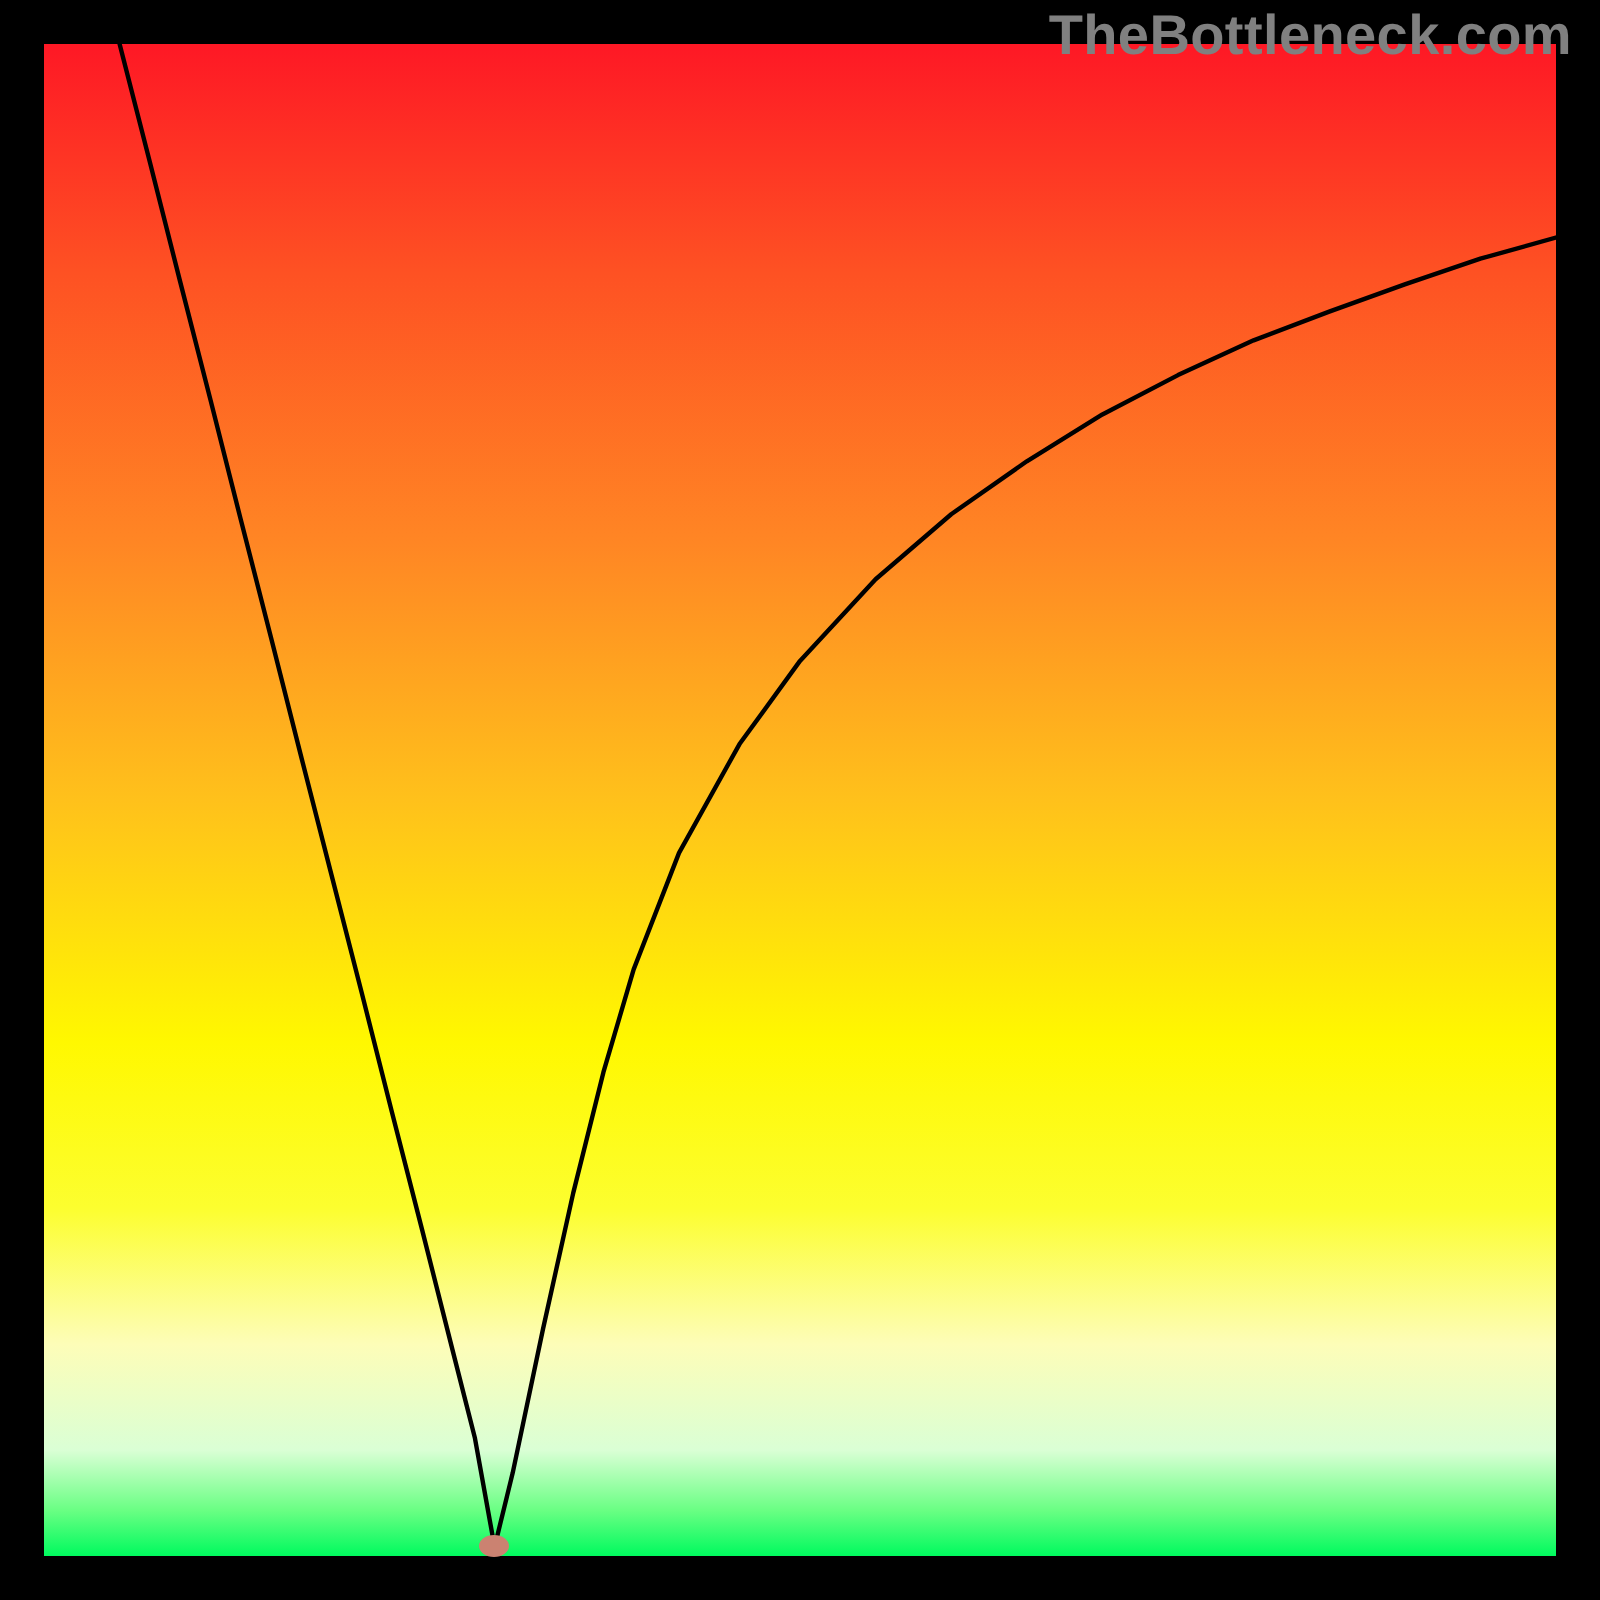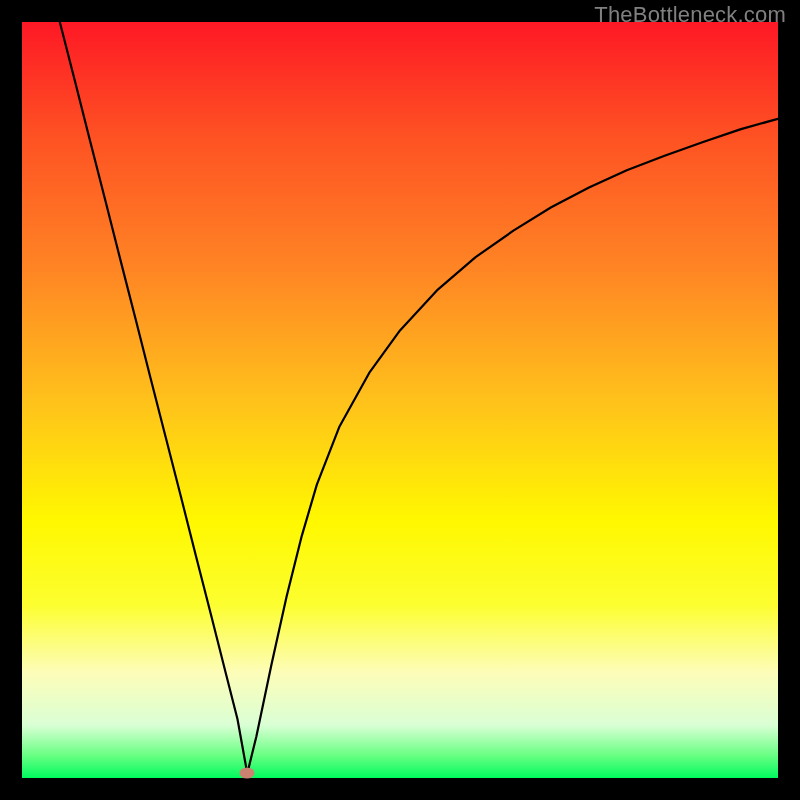--- a/index.html
+++ b/index.html
@@ -15,22 +15,22 @@
     position: relative;
     width: 800px;
     height: 800px;
     background: #000;
   }
   .watermark {
     position: absolute;
     top: 2px;
     right: 14px;
     color: #808080;
-    font-size: 22px;
-    font-weight: 400;
+    font-size: 28px;
+    font-weight: 700;
     letter-spacing: 0.2px;
     z-index: 20;
   }
   .plot-area {
     position: absolute;
     left: 22px;
     top: 22px;
     width: 756px;
     height: 756px;
     background: linear-gradient(

